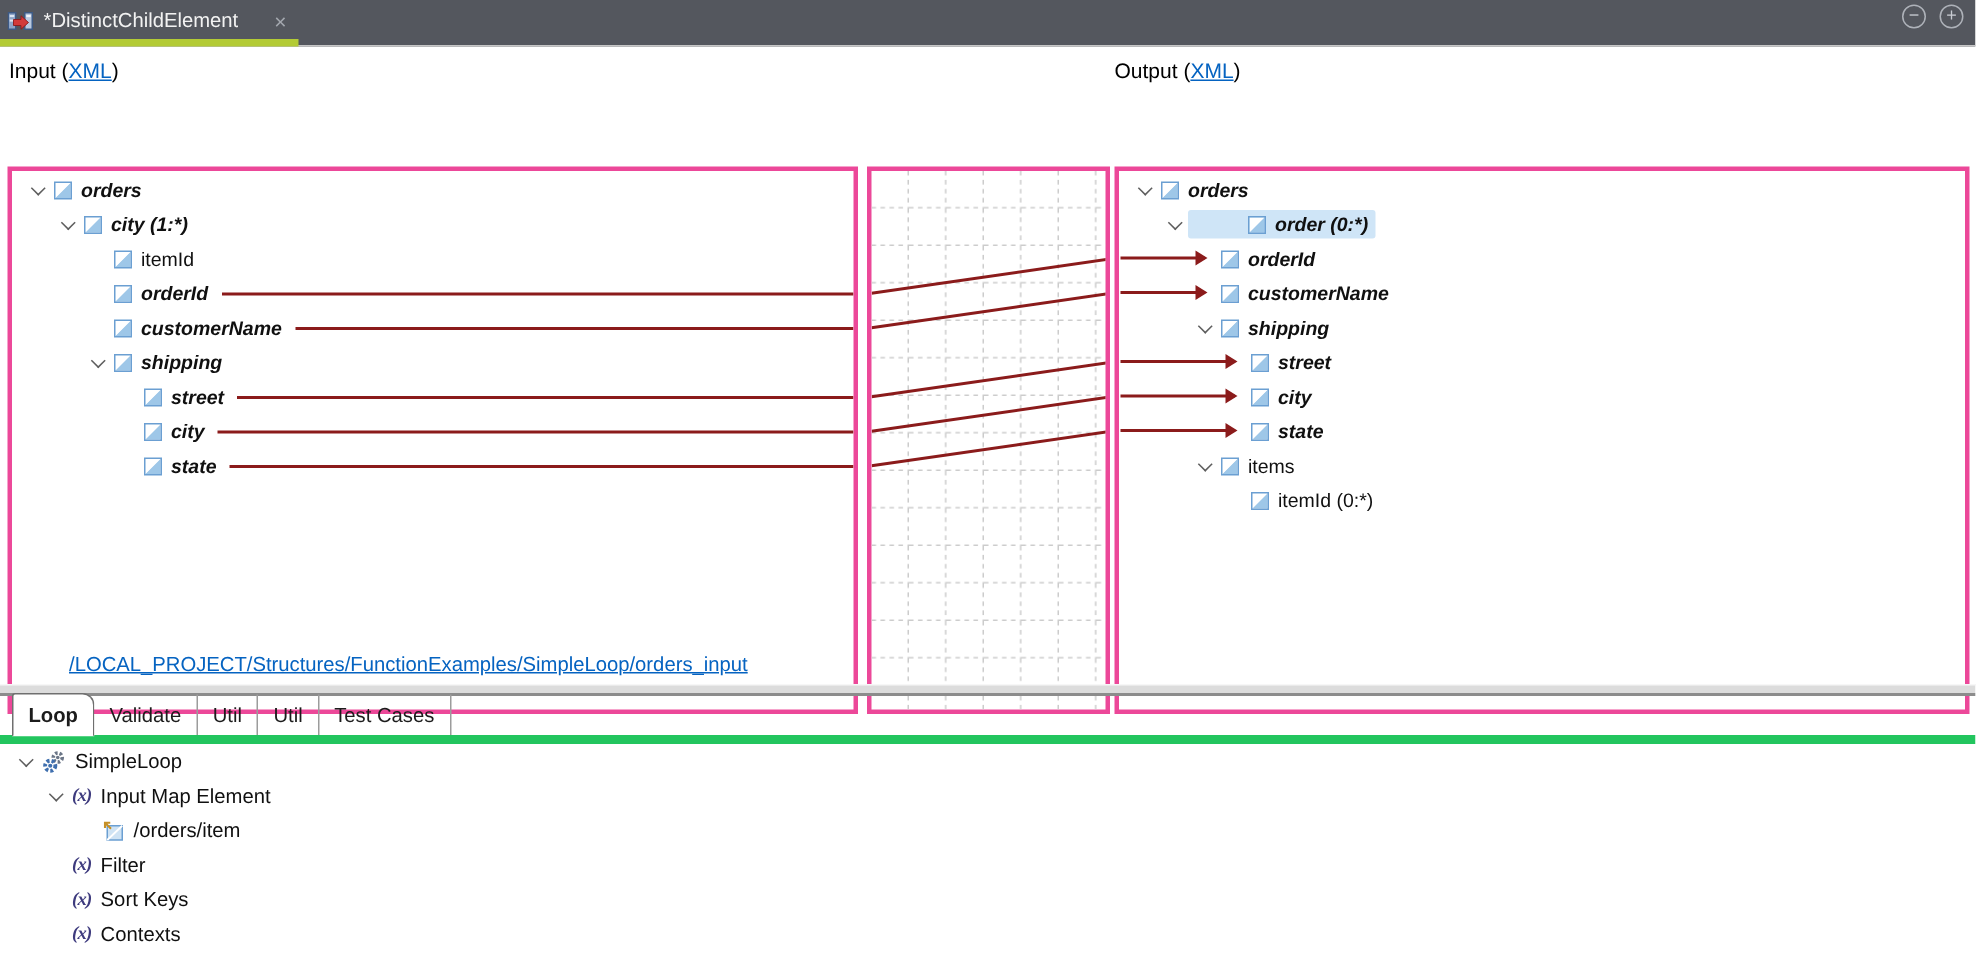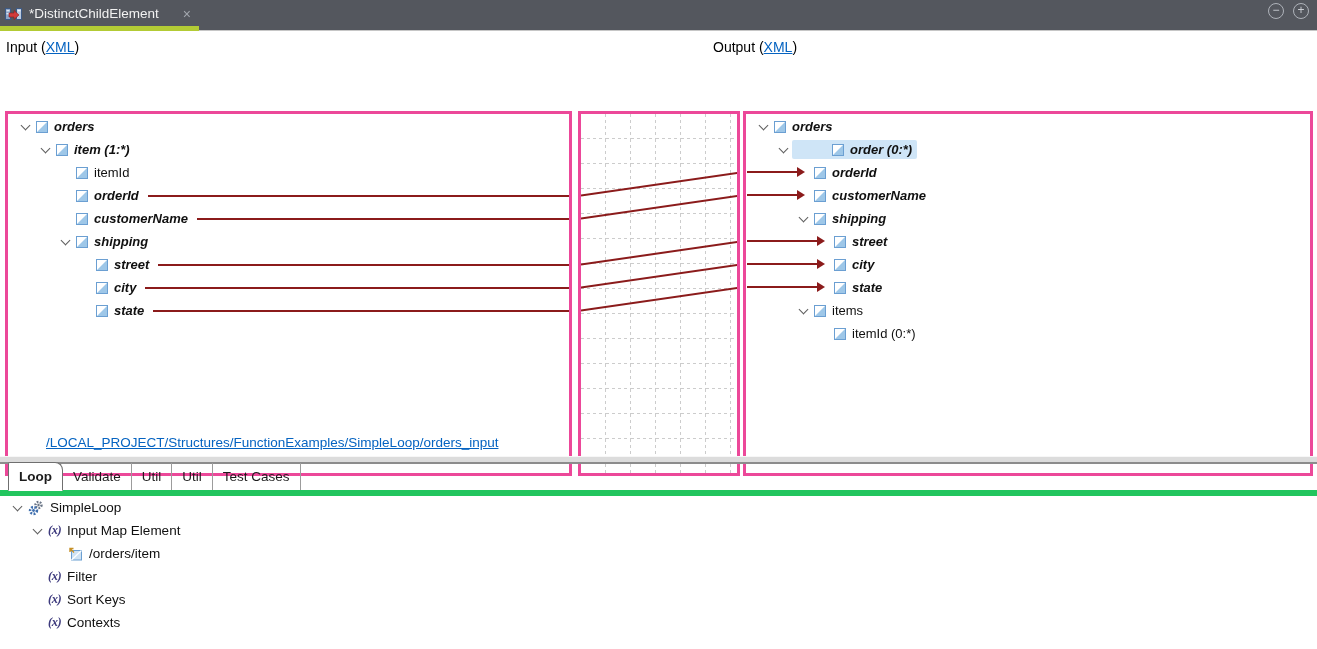--- a/index.html
+++ b/index.html
@@ -17,21 +17,21 @@
                        width:199px; height:5px; background:#b3cb35; }
   .tab-close { margin-left:auto; color:#a3a7ae; font-size:14px; line-height:1;
                cursor:pointer; }
   .tb-actions { position:absolute; right:8px; top:3px; display:flex; gap:9px; }
   .circle-btn { width:16px; height:16px; border:1.4px solid #aeb2b9; border-radius:50%;
                 color:#c9ccd2; font-size:12px; line-height:13px; text-align:center;
                 cursor:pointer; }
 
   
   .hdr { position:absolute; top:39px; font-size:14px; color:#000; }
-  .hdr-input { left:6px; } .hdr-output { left:713px; }
+  .hdr-input { left:6px; } .hdr-output { left:743px; }
   .link { color:#0563c1; text-decoration:underline; cursor:pointer; }
   .pathlink { position:absolute; top:435px; font-size:13.5px; }
   .path-in { left:6px;margin-left:40px; } .path-out { left:743px; }
 
   
   .panel { position:absolute; top:63px; height:365px; border:3px solid #ec4899;
            background:#fff; overflow:hidden;margin-top:48px; }
   .panel-input  { left:5px;   width:567px; }
   .panel-mid    { left:578px; width:162px; }
   .panel-output { left:743px; width:570px; }
@@ -124,21 +124,21 @@
             <span class="lbl">orders</span>
           </span>
       </div>
 
       <div class="trow lvl1 bi">
         <span class="chevslot">
             <span class="chev"></span>
           </span>
         <span class="nodebox">
             <span class="elicon"></span>
-            <span class="lbl">item (1:*)</span>
+            <span class="lbl">city (1:*)</span>
           </span>
       </div>
 
       <div class="trow lvl2">
         <span class="chevslot"></span>
         <span class="nodebox">
             <span class="elicon"></span>
             <span class="lbl">itemId</span>
           </span>
       </div>

